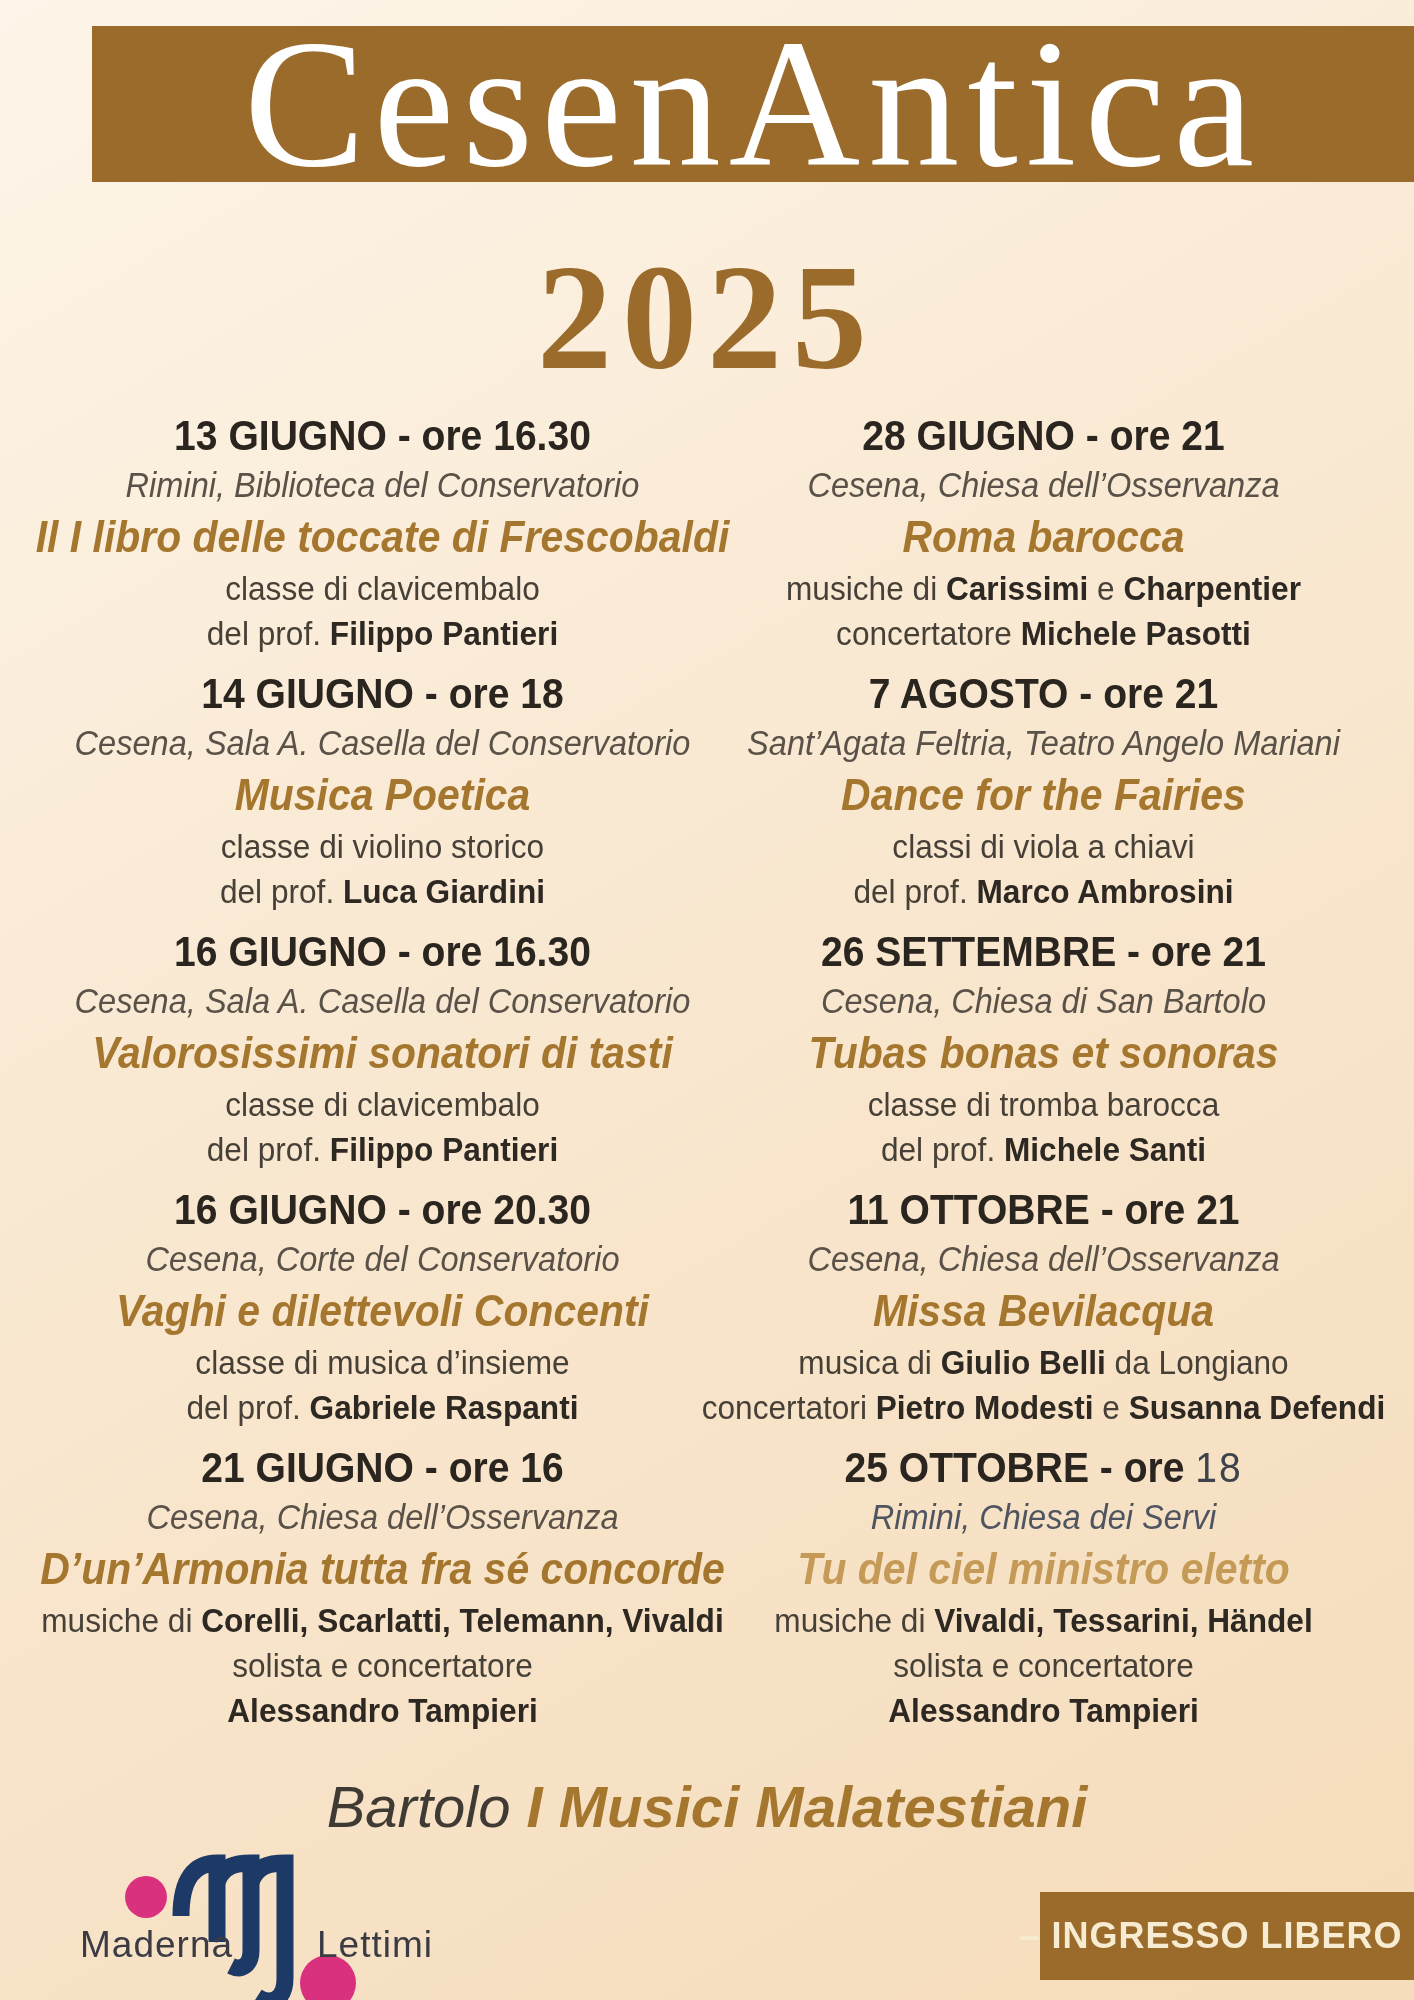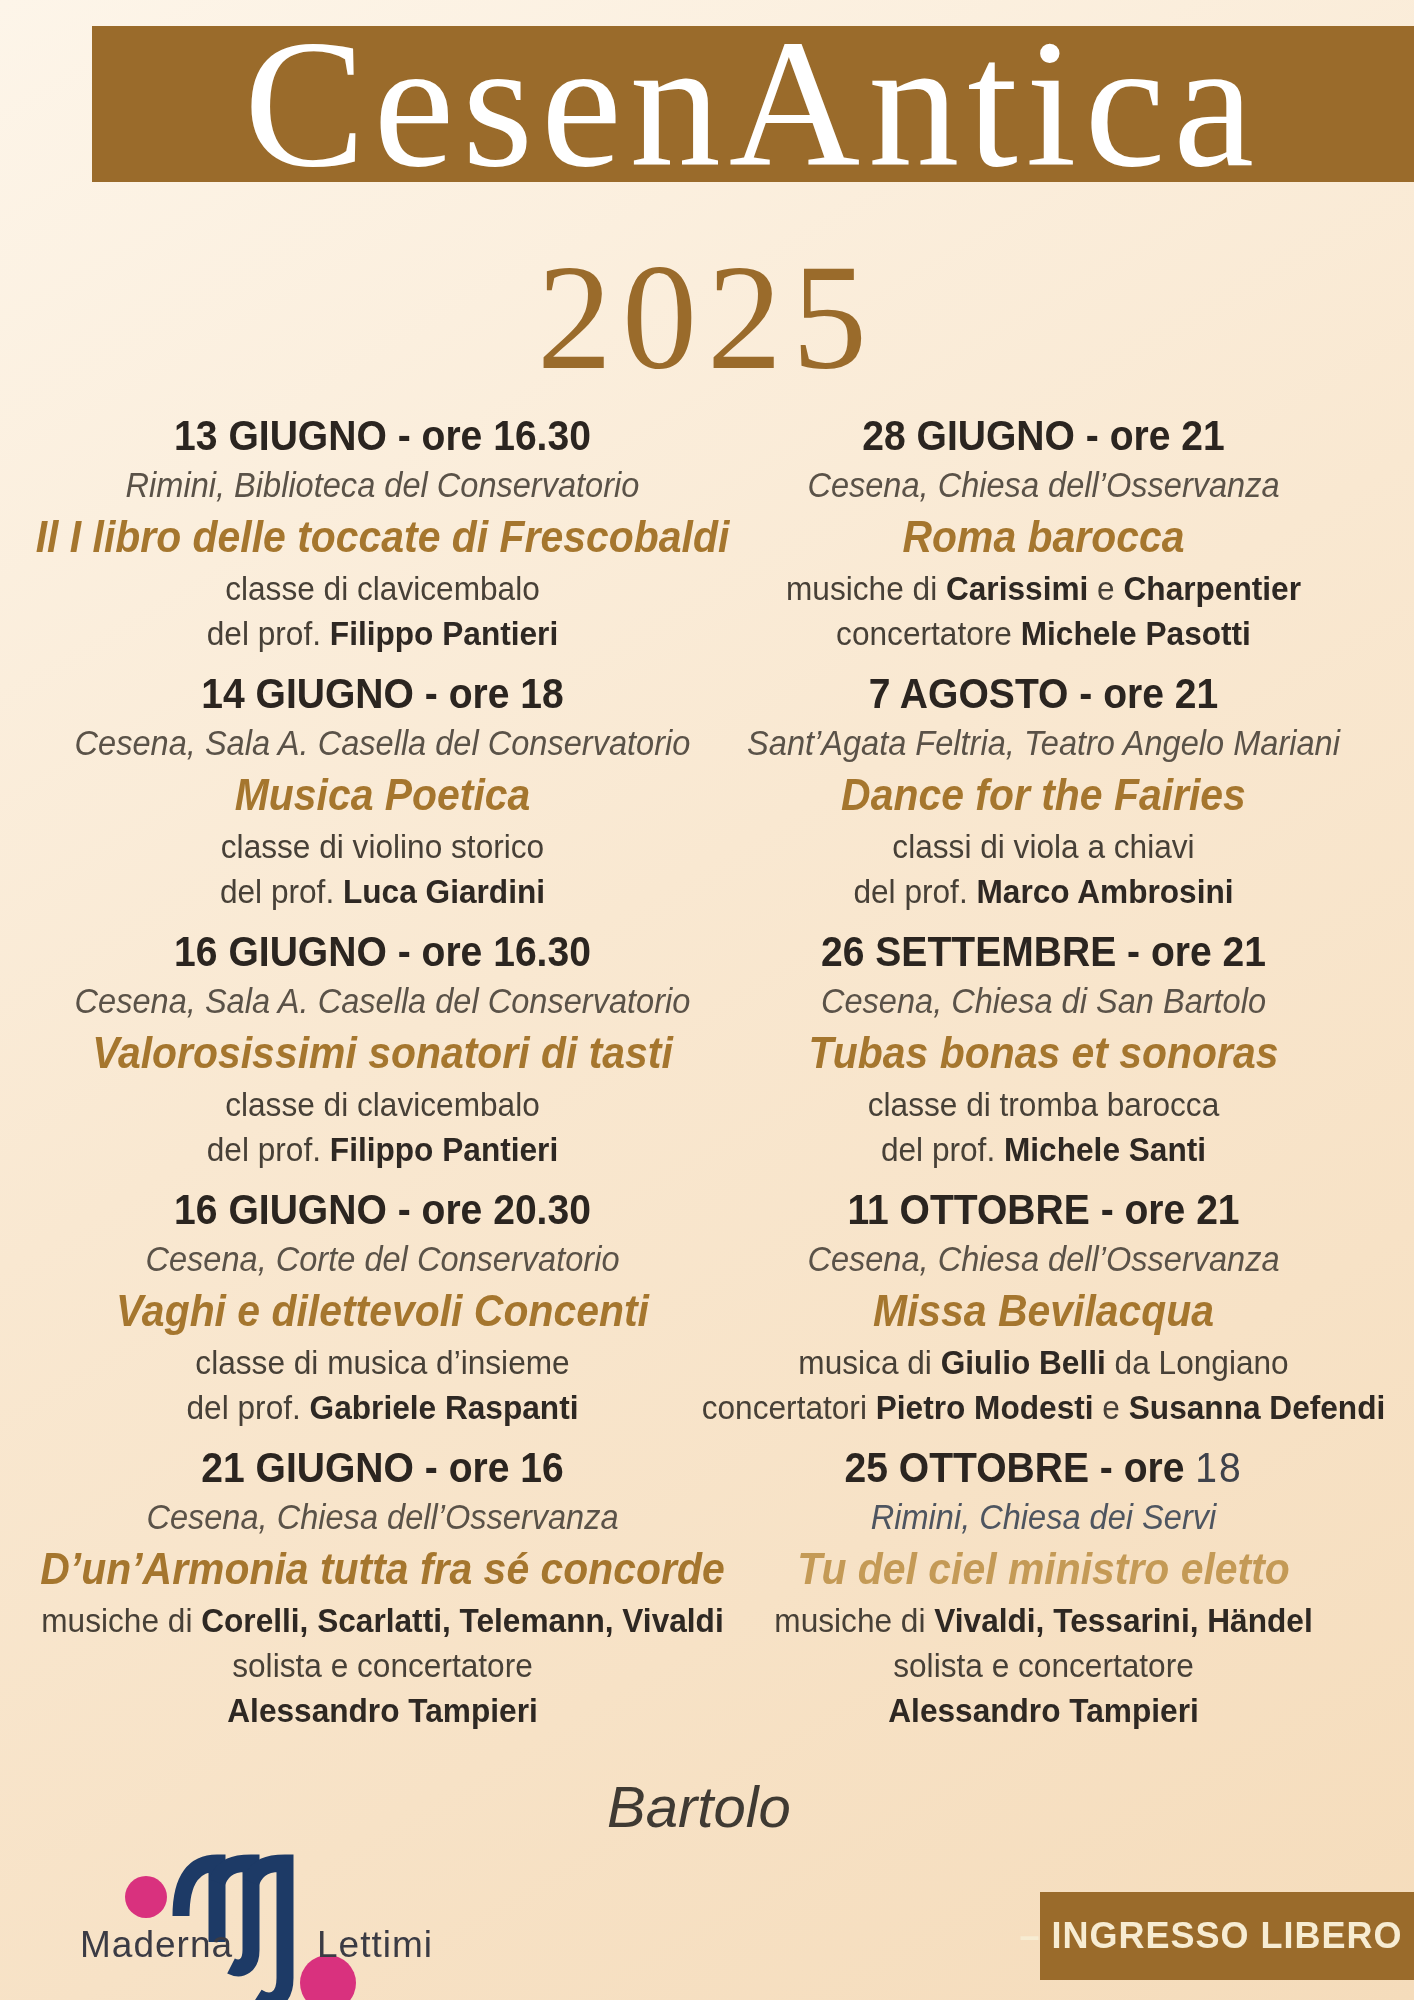--- a/index.html
+++ b/index.html
@@ -6,21 +6,21 @@
   html,body{background:#d8d0c2}
   .page{position:relative;width:1414px;height:2000px;overflow:hidden;
         font-family:"Liberation Sans",sans-serif;
         background:linear-gradient(150deg,#fdf5e9 0%,#f9e8d1 45%,#f5dcbb 100%)}
   
   .banner{position:absolute;left:92px;right:0;top:26px;height:156px;background:#9a6b2b;
           display:flex;align-items:center;justify-content:center}
   .banner-title{font-family:"Liberation Serif",serif;font-size:182px;line-height:1;
                 color:#ffffff;letter-spacing:8px}
   .year{position:absolute;top:242px;left:0;right:0;text-align:center;
-        font-family:"Liberation Serif",serif;font-weight:400;font-size:150px;line-height:1;
+        font-family:"Liberation Serif",serif;font-weight:700;font-size:150px;line-height:1;
         color:#9a6b2b;letter-spacing:10px}
   
   .events{position:absolute;top:410px;left:56px;right:44px;
           display:grid;grid-template-columns:1fr 1fr;column-gap:8px;row-gap:12px;align-items:start}
   .event{min-width:0}
   .line{display:flex;justify-content:center;align-items:baseline;transform:scaleX(.93)}
   .line>*{white-space:pre}
   .date{font-size:42px;line-height:52px;font-weight:700;color:#2b2520}
   .date .alt{font-weight:400;color:#3e424b;letter-spacing:2px}
   .loc{font-size:35px;line-height:46px;font-style:italic;color:#5a5248}
@@ -327,20 +327,21 @@
           <b>Alessandro Tampieri</b>
           <span></span>
           <b></b>
         </div>
     </div>
 
   </div>
 
   <div class="ensemble">
     <span class="pre">Bartolo </span>
+    <span class="name">I Musici Malatestiani</span>
   </div>
 
   <div class="logo">
     <div class="dot dot-top"></div>
     <svg width="135" height="152" viewBox="0 0 135 152">
       <g fill="none" stroke="#1d3a66" stroke-width="17">
         <path d="M12 62 C12 24 26 9 48 9 L48 88"></path>
         <path d="M48 28 C54 12 66 9 82 9 L82 96 C82 112 72 117 62 112"></path>
         <path d="M82 28 C88 12 100 9 116 9 L116 124 C116 146 102 152 88 143"></path>
       </g>

